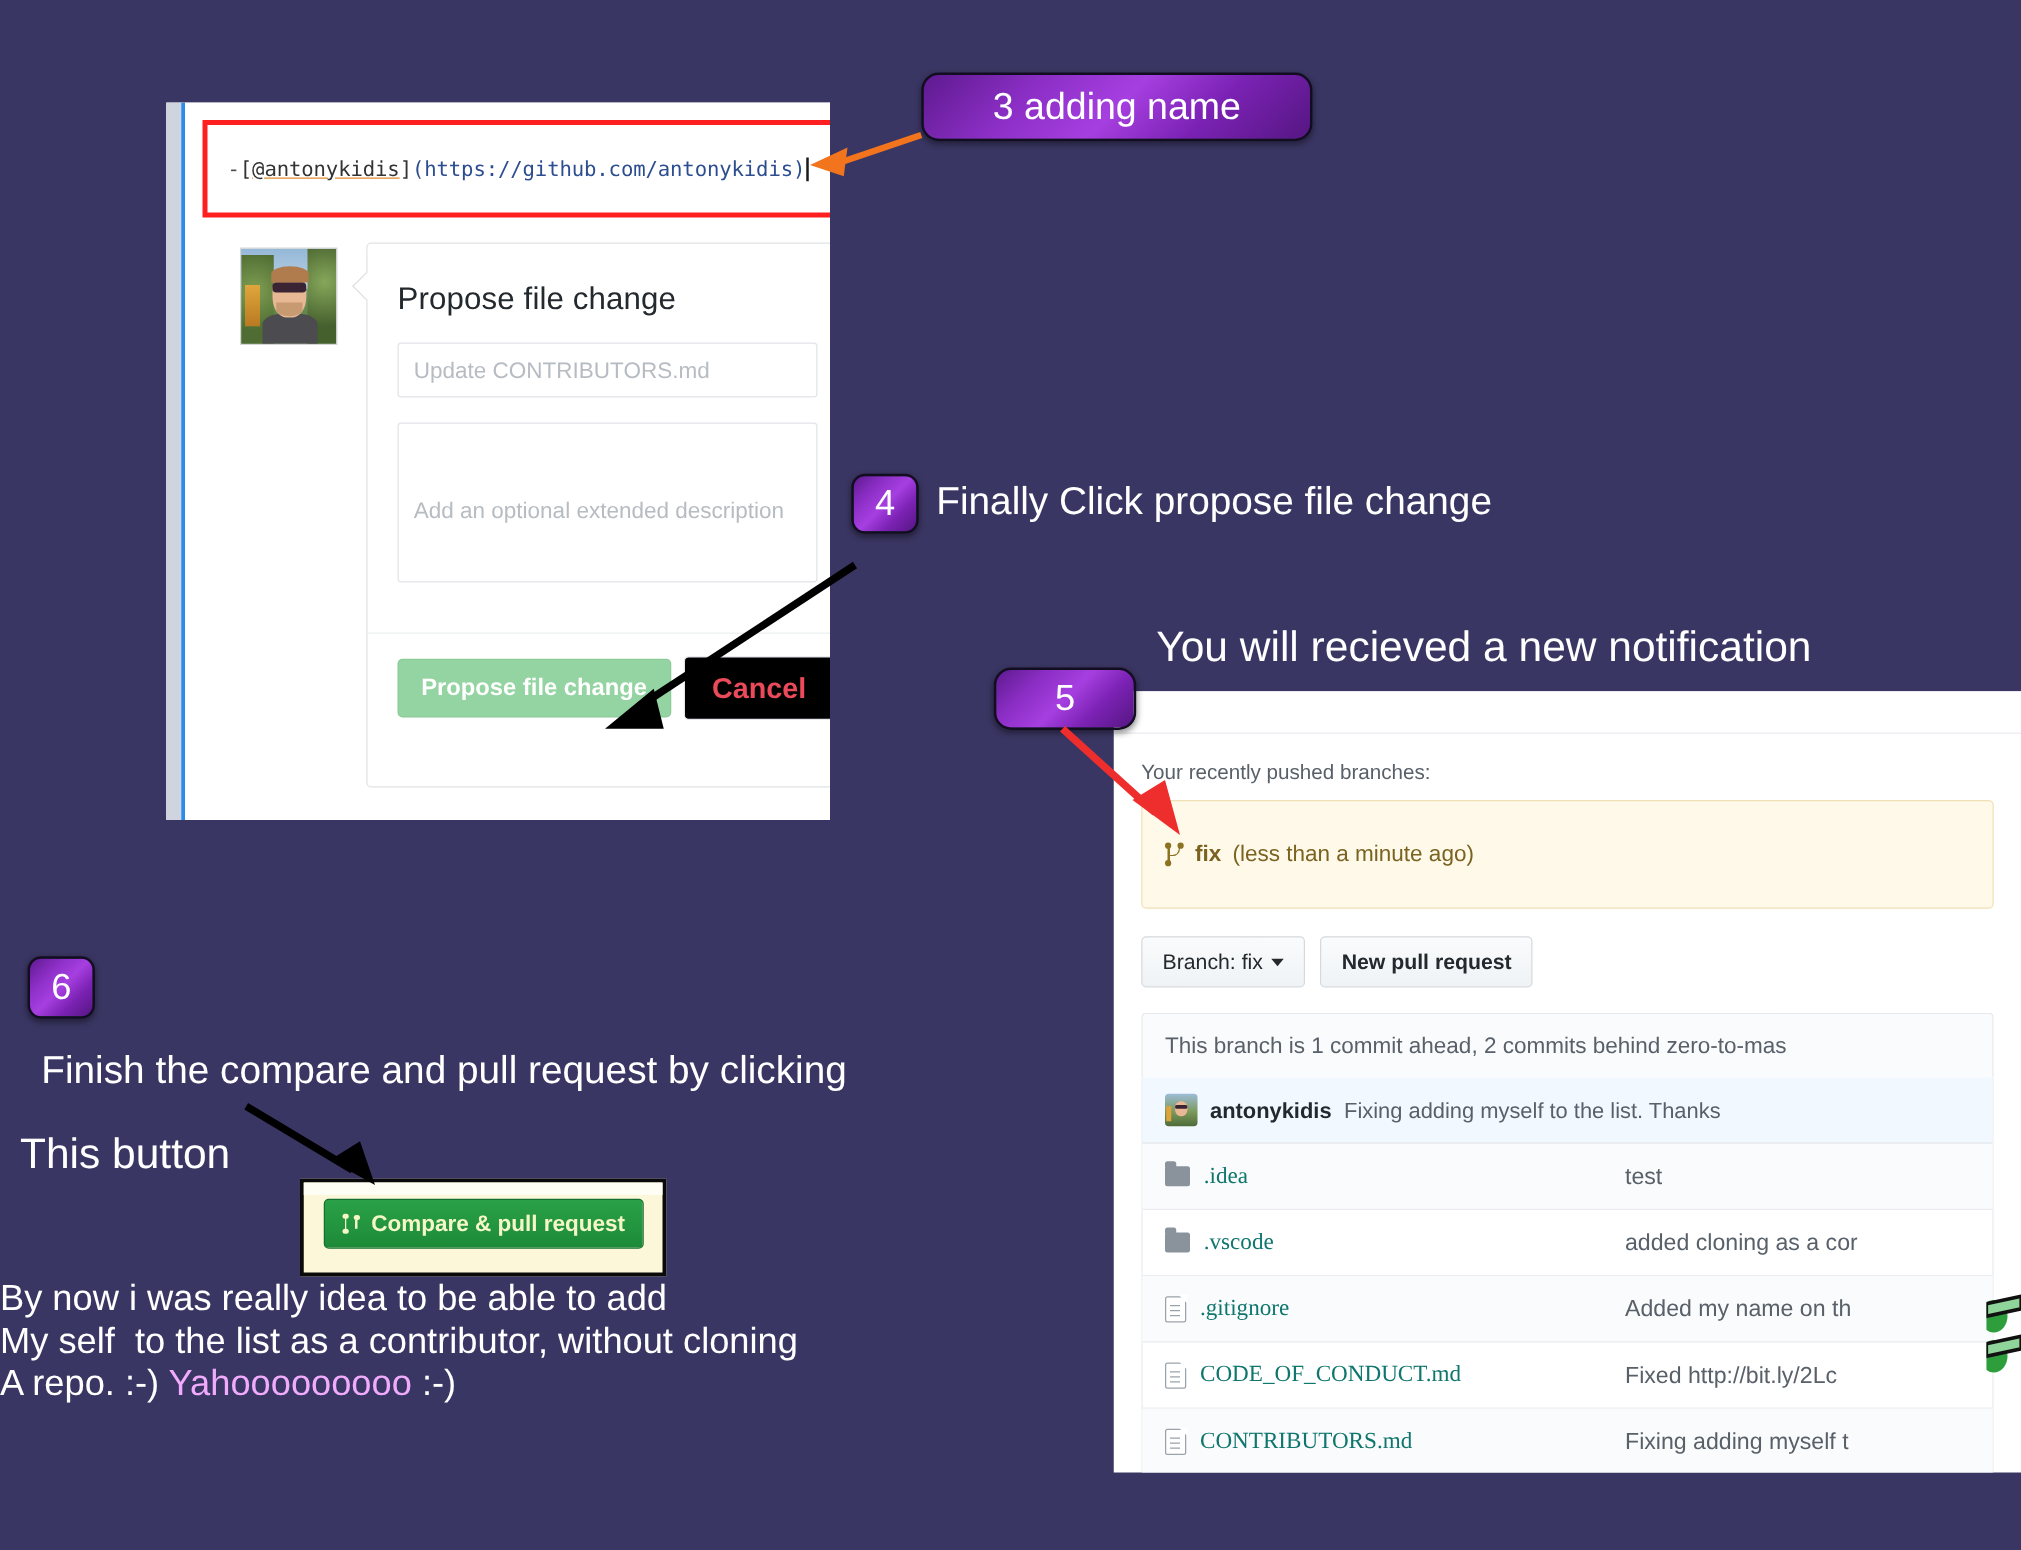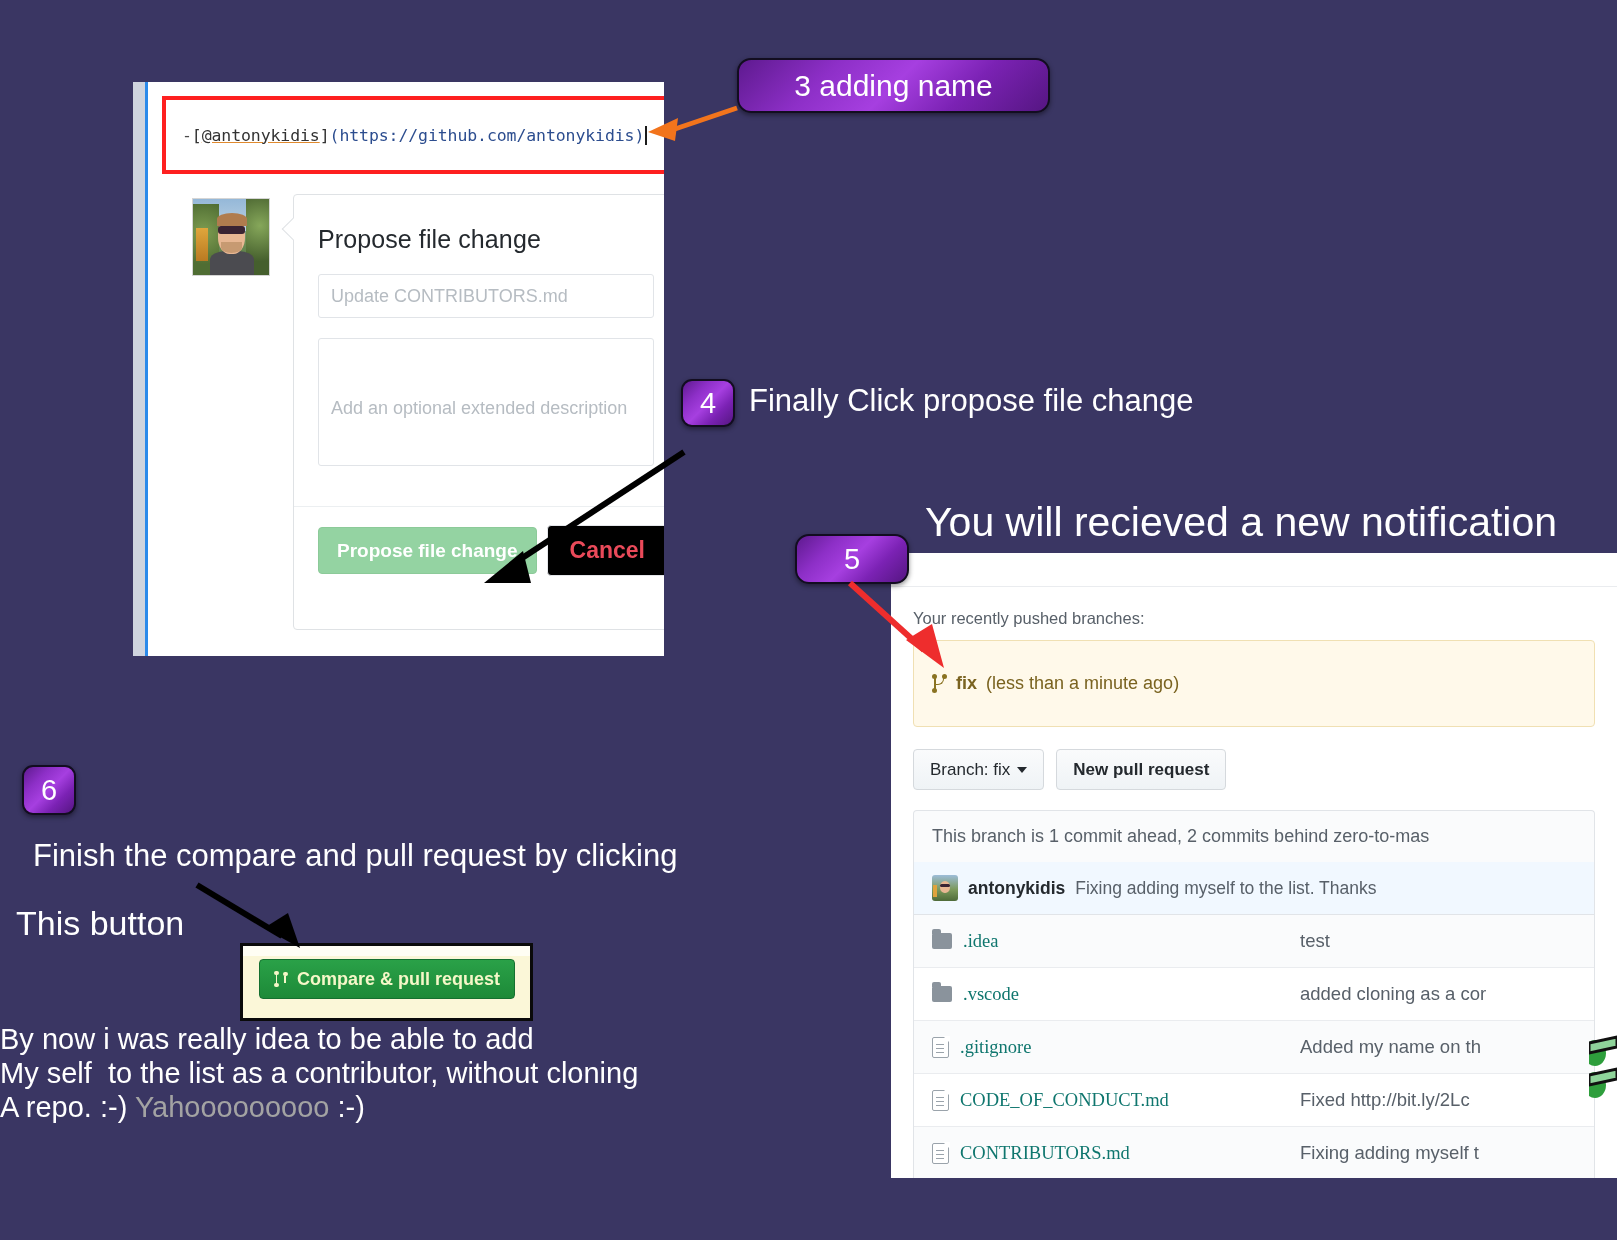--- a/index.html
+++ b/index.html
@@ -33,21 +33,21 @@
   .badge.small { border-radius: 11px; }
 
   
   .slide-text {
     position: absolute;
     color: #ffffff;
     font-family: "Liberation Sans", sans-serif;
     line-height: 1.18;
     white-space: pre-wrap;
   }
-  .yellow { color: #a3a3a3; }
+  .yellow { color: #f0abfc; }
 
   
   #panel-propose {
     position: absolute;
     left: 133px; top: 82px;
     width: 531px; height: 574px;
     background: #ffffff;
     overflow: hidden;
   }
   #panel-propose .gutter-gray {
@@ -514,21 +514,21 @@
 <div class="badge" style="left:737px; top:58px; width:313px; height:55px; font-size:30px;">3 adding name</div>
 
 <div class="badge small" style="left:681px; top:379px; width:54px; height:48px; font-size:29px;">4</div>
 
 <div class="badge" style="left:795px; top:534px; width:114px; height:50px; font-size:29px;">5</div>
 
 <div class="badge small" style="left:22px; top:765px; width:54px; height:50px; font-size:29px;">6</div>
 
 <div class="slide-text" style="left:749px; top:383px; font-size:31px;">Finally Click propose file change</div>
 
-<div class="slide-text" style="left:925px; top:498px; font-size:41px;">You will recieved a new notification</div>
+<div class="slide-text" style="left:925px; top:498px; font-size:34px;">You will recieved a new notification</div>
 
 <div class="slide-text" style="left:33px; top:838px; font-size:31px;">Finish the compare and pull request by clicking</div>
 <div class="slide-text" style="left:16px; top:879px; font-size:34px;margin-top:24px;">This button</div>
 
 <div class="slide-text" style="left:0px; top:1022px; font-size:29px;">By now i was really idea to be able to add</div>
 <div class="slide-text" style="left:0px; top:1056px; font-size:29px;">My self  to the list as a contributor, without cloning</div>
 <div class="slide-text" style="left:0px; top:1090px; font-size:29px;"><span>A repo. :-) </span><span class="yellow">Yahooooooooo</span><span> :-)</span></div>
 
 <svg id="arrows">
 

